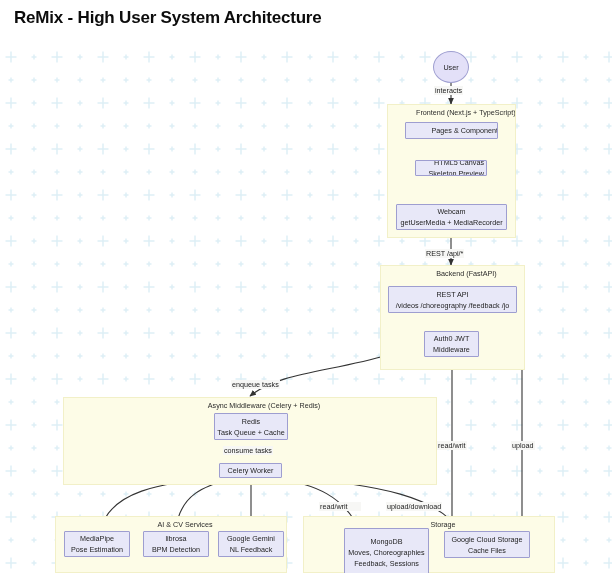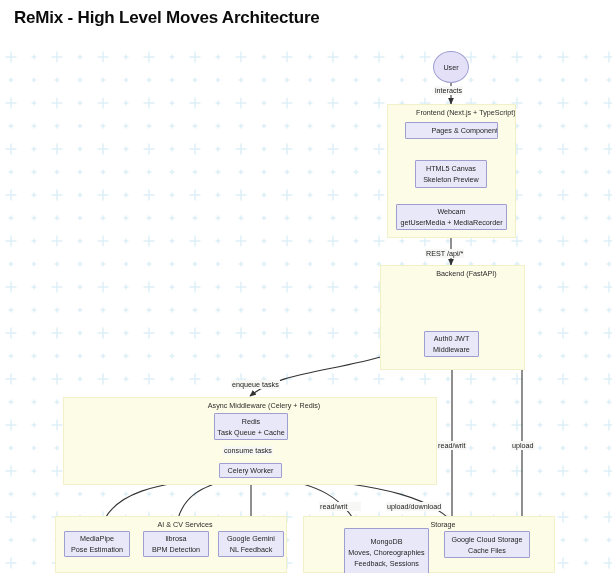--- a/index.html
+++ b/index.html
@@ -117,21 +117,21 @@
           <line x1="11" y1="31.5" x2="11" y2="36.5"></line>
           <line x1="8.5" y1="34" x2="13.5" y2="34"></line>
           <line x1="34" y1="31.5" x2="34" y2="36.5"></line>
           <line x1="31.5" y1="34" x2="36.5" y2="34"></line>
         </g>
       </pattern>
     </defs>
     <rect x="0" y="40" width="612" height="533" fill="url(#plusPattern)"></rect>
   </svg>
 
-  <div id="page-title">ReMix - High Level Moves Architecture</div>
+  <div id="page-title">ReMix - High User System Architecture</div>
 
   <svg class="edges" width="612" height="573">
     <defs>
       <marker id="arrow" markerWidth="7" markerHeight="7" refX="5.4" refY="3" orient="auto" markerUnits="strokeWidth">
         <path d="M0,0.4 L6,3 L0,5.6 z" fill="#333333"></path>
       </marker>
     </defs>
     <g stroke="#333333" stroke-width="1.1" fill="none" marker-end="url(#arrow)">
 
       <path d="M451,83 L451,104"></path>
@@ -161,31 +161,35 @@
   <div class="node ellipse" style="left:433px; top:51px; width:36px; height:32px;">
     <div class="line">User</div>
   </div>
 
   <div class="cluster" style="left:387px; top:104px; width:129px; height:134px;">
     <div class="cluster-label">Frontend (Next.js + TypeScript)</div>
   </div>
   <div class="node" style="left:405px; top:122px; width:93px; height:17px;padding-left:32px;">
     <div class="line">Pages &amp; Components</div>
   </div>
-  <div class="node" style="left:415px; top:160px; width:72px; height:28px;">
+  <div class="node" style="left:415px; top:160px; width:72px; height:16px;align-items:flex-end;">
     <div class="line">HTML5 Canvas</div>
     <div class="line">Skeleton Preview</div>
   </div>
   <div class="node" style="left:396px; top:204px; width:111px; height:26px;">
     <div class="line">Webcam</div>
     <div class="line">getUserMedia + MediaRecorder</div>
   </div>
 
   <div class="cluster" style="left:380px; top:265px; width:145px; height:105px;">
     <div class="cluster-label">Backend (FastAPI)</div>
+  </div>
+  <div class="node" style="left:388px; top:286px; width:129px; height:27px;">
+    <div class="line">REST API</div>
+    <div class="line">/videos /choreography /feedback /jo</div>
   </div>
   <div class="node" style="left:424px; top:331px; width:55px; height:26px;">
     <div class="line">Auth0 JWT</div>
     <div class="line">Middleware</div>
   </div>
 
   <div class="cluster" style="left:63px; top:397px; width:374px; height:88px;">
     <div class="cluster-label">Async Middleware (Celery + Redis)</div>
   </div>
   <div class="node" style="left:214px; top:413px; width:74px; height:27px;">

